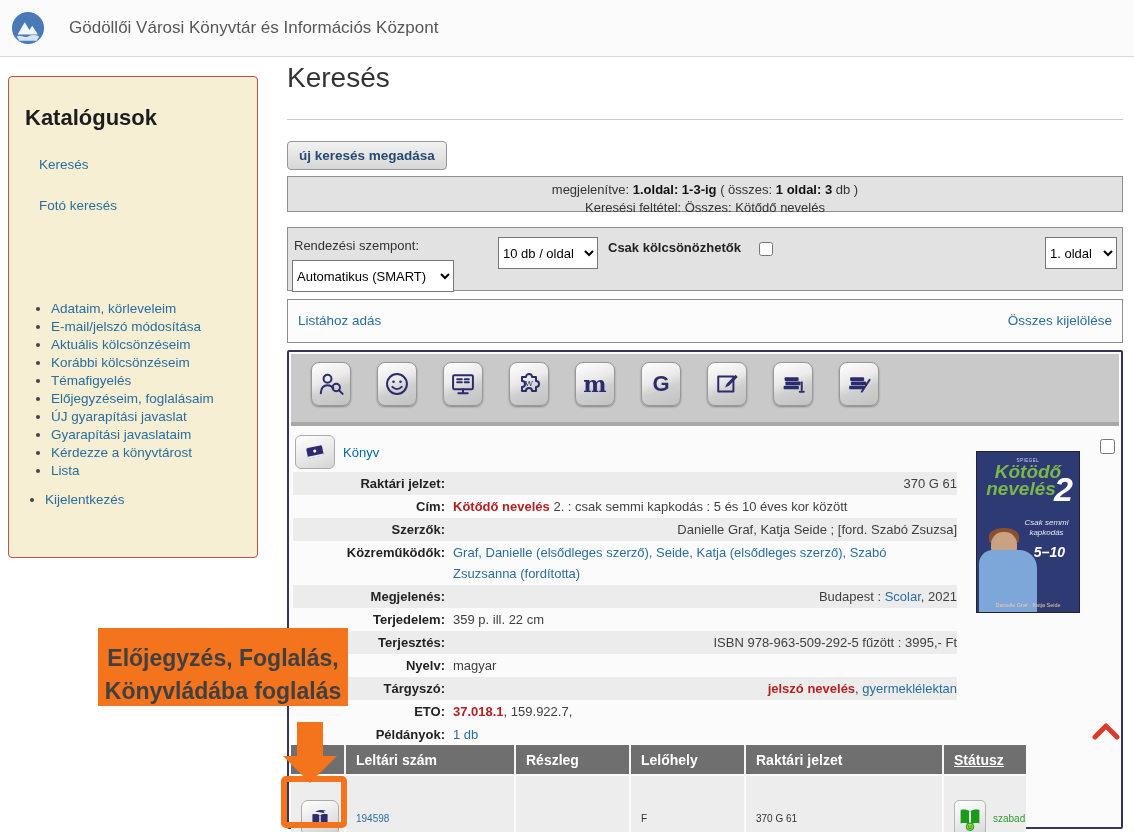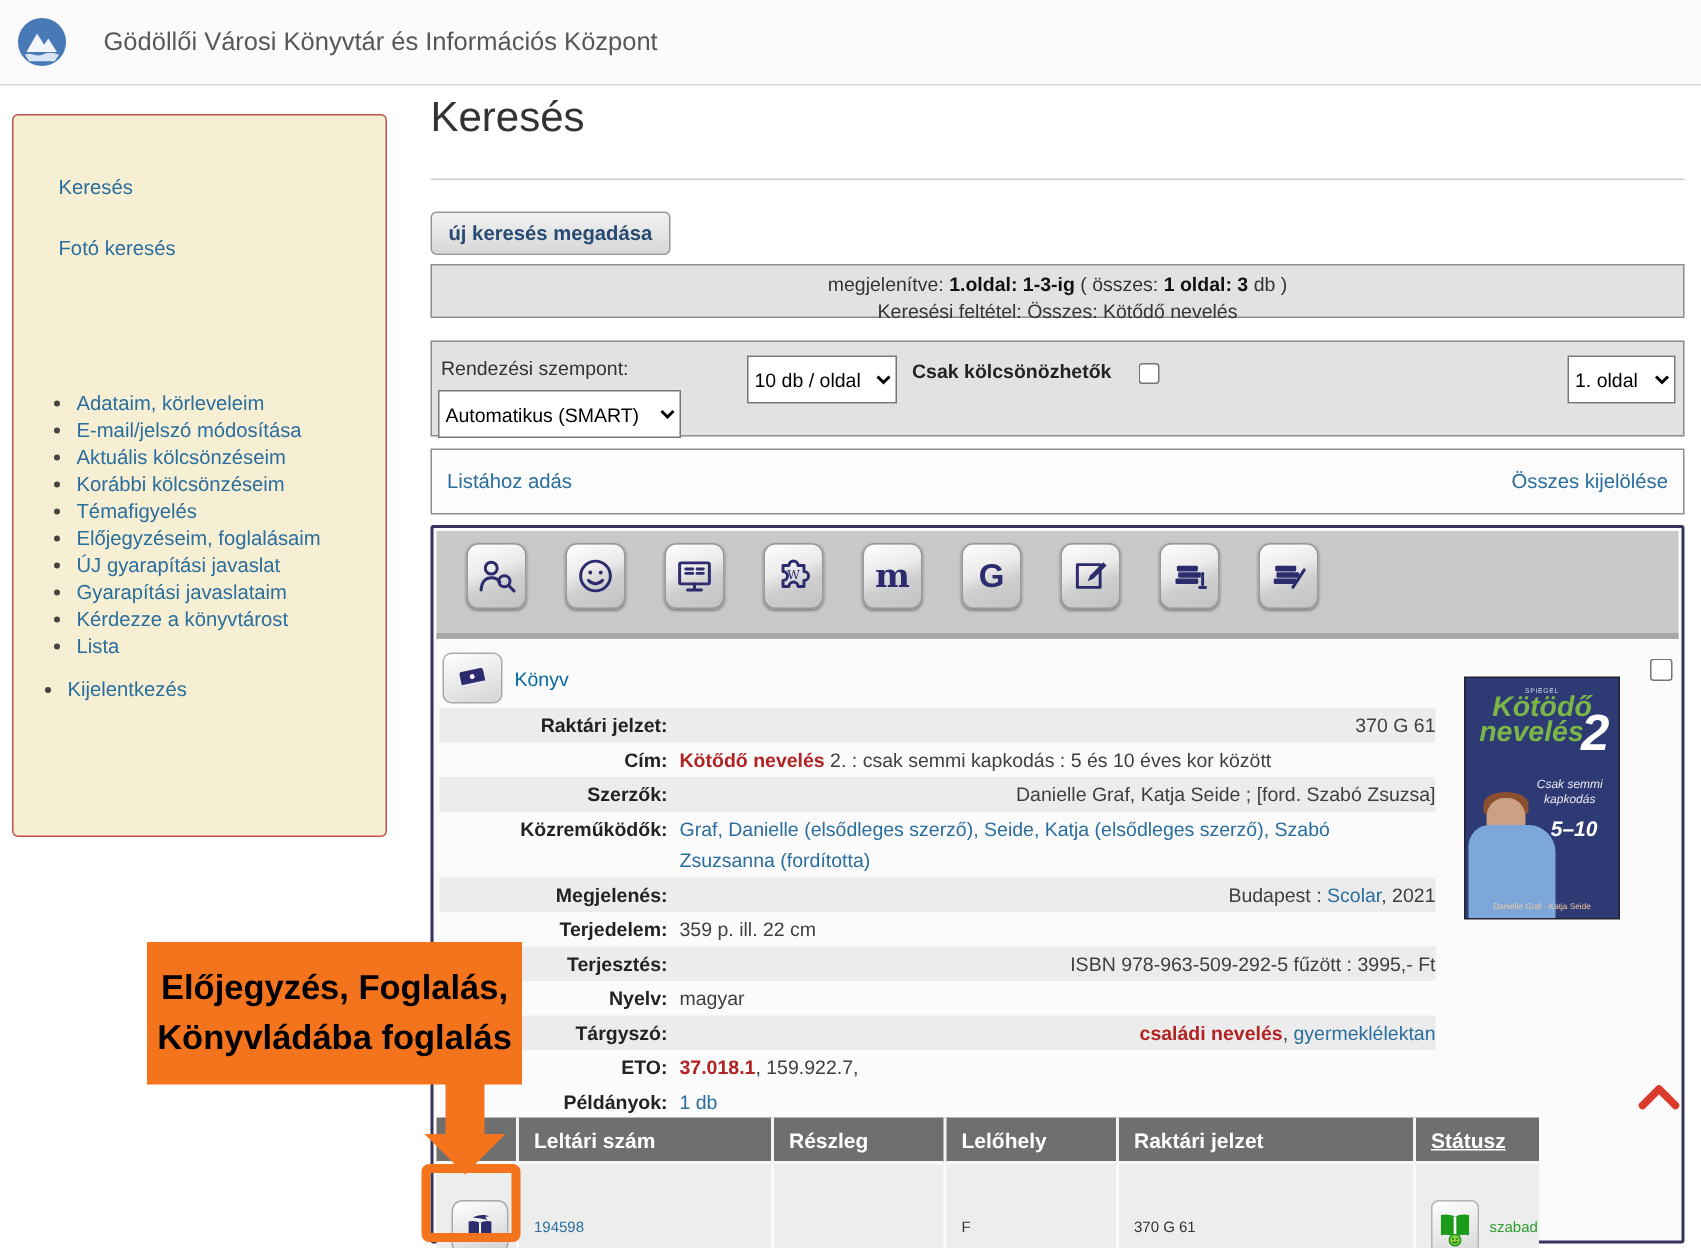--- a/index.html
+++ b/index.html
@@ -110,22 +110,22 @@
   .copy-icon-btn svg{width:26px;height:26px;}
   .inv-link{color:#2a6e9e;cursor:pointer;}
   .status-cell{display:flex;align-items:center;gap:7px;}
   .status-icon{width:34px;height:34px;border-radius:5px;border:1px solid #b5b5b5;
                background:linear-gradient(160deg,#fff,#d8d8d8);display:flex;align-items:center;justify-content:center;}
   .status-icon svg{width:30px;height:30px;}
   .status-text{color:#2e9e2e;}
 
   
   .annotation *{pointer-events:none;}
-  .callout{position:absolute;left:98px;top:628px;width:250px;height:95px;background:#f4731d;
-           color:#000000;font-weight:bold;font-size:23px;line-height:33px;text-align:center;
+  .callout{position:absolute;left:98px;top:628px;width:250px;height:78px;background:#f4731d;
+           color:#404040;font-weight:bold;font-size:23px;line-height:33px;text-align:center;
            box-sizing:border-box;padding-top:14px;}
   .arrow-stem{position:absolute;left:297px;top:722px;width:26px;height:36px;background:#f4731d;}
   .arrow-head{position:absolute;left:283px;top:756px;width:0;height:0;
               border-left:27px solid transparent;border-right:27px solid transparent;border-top:27px solid #f4731d;}
   .ring{position:absolute;left:281px;top:776px;width:54px;height:40px;border:6px solid #f4731d;border-radius:5px;}
 </style>
 </head>
 <body>
 
 <header class="app-header">
@@ -133,20 +133,21 @@
     <svg viewBox="0 0 36 36">
       <circle cx="18" cy="18" r="17" fill="#4a79b8"></circle>
       <path d="M7 25l7.5-13 5 8 3-4.5 6 9.5z" fill="#f2f6fb"></path>
       <path d="M6 27c4-2.5 8 2 12 0s8-2 12 0l-3 4.5H9z" fill="#d7e4f3"></path>
     </svg>
   </span>
   <span class="app-title">Gödöllői Városi Könyvtár és Információs Központ</span>
 </header>
 
 <aside class="sidebar">
+  <h2>Katalógusok</h2>
   <a class="side-link">Keresés</a>
   <a class="side-link">Fotó keresés</a>
   <ul class="side-menu">
       <li><a>Adataim, körleveleim</a></li>
       <li><a>E-mail/jelszó módosítása</a></li>
       <li><a>Aktuális kölcsönzéseim</a></li>
       <li><a>Korábbi kölcsönzéseim</a></li>
       <li><a>Témafigyelés</a></li>
       <li><a>Előjegyzéseim, foglalásaim</a></li>
       <li><a>ÚJ gyarapítási javaslat</a></li>
@@ -295,21 +296,21 @@
         <div class="field-row shaded">
           <span class="field-label">Terjesztés:</span>
           <span class="field-value"><span class="seg-plain">ISBN 978-963-509-292-5 fűzött : 3995,- Ft</span></span>
         </div>
         <div class="field-row">
           <span class="field-label">Nyelv:</span>
           <span class="field-value"><span class="seg-plain">magyar</span></span>
         </div>
         <div class="field-row shaded">
           <span class="field-label">Tárgyszó:</span>
-          <span class="field-value"><span class="seg-redbold">családi nevelés</span><span class="seg-plain">, </span><a class="seg-link">gyermeklélektan</a></span>
+          <span class="field-value"><span class="seg-redbold">jelszó nevelés</span><span class="seg-plain">, </span><a class="seg-link">gyermeklélektan</a></span>
         </div>
         <div class="field-row">
           <span class="field-label">ETO:</span>
           <span class="field-value"><span class="seg-redbold">37.018.1</span><span class="seg-plain">, 159.922.7,</span></span>
         </div>
         <div class="field-row">
           <span class="field-label">Példányok:</span>
           <span class="field-value"><a class="seg-link">1 db</a></span>
         </div>
         <div class="field-row shaded">

